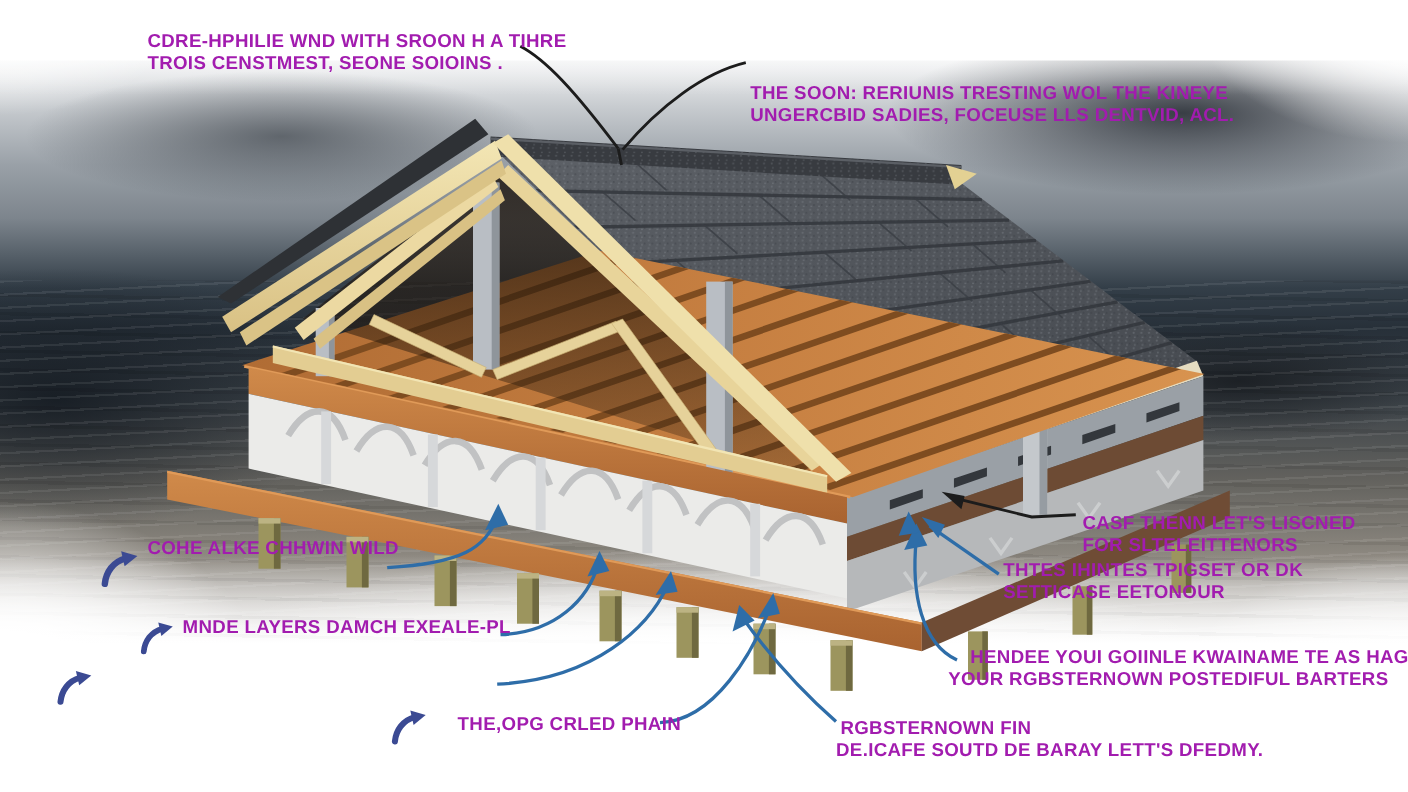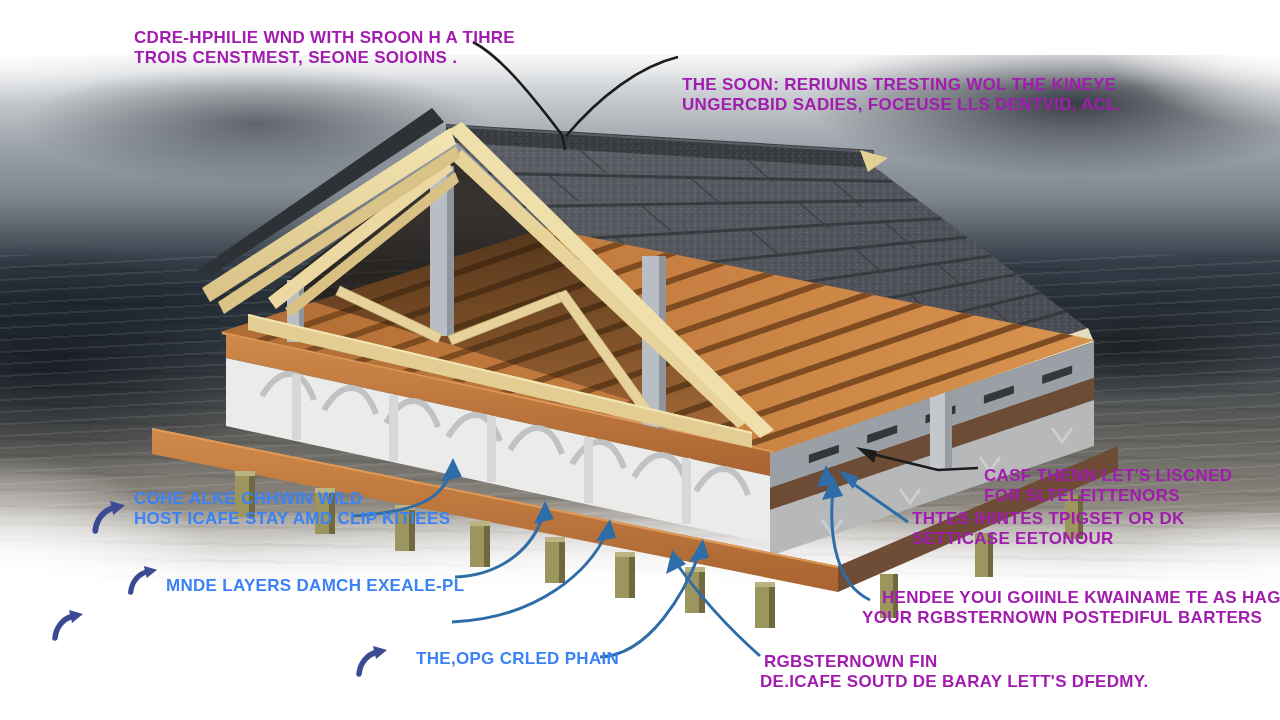--- a/index.html
+++ b/index.html
@@ -31,21 +31,21 @@
       radial-gradient(ellipse 26% 30% at 100% 0%, rgba(255,255,255,.95) 22%, rgba(255,255,255,0) 60%),
       radial-gradient(ellipse 24% 26% at 0% 0%, rgba(255,255,255,.9) 18%, rgba(255,255,255,0) 56%);
   }
   .scene,.connectors{position:absolute;left:0;top:0;width:1280px;height:720px;}
   
   .label{position:absolute;color:#a21caf;font-size:17px;line-height:19.5px;font-weight:600;
          letter-spacing:.3px;white-space:nowrap;}
   .label .out{margin-left:-20px;}
   .iconrow{position:absolute;display:flex;align-items:flex-start;}
   .iconrow svg{flex:0 0 auto;}
-  .iconrow .txt{color:#3b82f6;font-size:17px;line-height:19.5px;font-weight:600;
+  .iconrow .txt{color:#a21caf;font-size:17px;line-height:19.5px;font-weight:600;
                 letter-spacing:.3px;white-space:nowrap;margin-left:8px;}
 </style>
 </head>
 <body>
 
 <div class="canvas">
 
   <div class="photo"></div>
   <div class="waves"></div>
   <div class="photo-fade"></div>
@@ -303,30 +303,29 @@
     <div>UNGERCBID SADIES, FOCEUSE LLS DENTVID, ACL.</div>
   </div>
 
   <div class="iconrow" style="left:90px;top:489px;">
     <svg width="36" height="36" viewBox="0 0 34 34" style="margin-top:10px">
       <path d="M5 30 C6 20 12 11 23 8" fill="none" stroke="#3b4a93" stroke-width="5.5" stroke-linecap="round"></path>
       <polygon points="19,2 33,6 22,15" fill="#3b4a93"></polygon>
     </svg>
     <div class="txt">
       <div>COHE ALKE CHHWIN WILD</div>
-      <div class="ind">HOST ICAFE STAY AMD CLIP KITIEES</div>
     </div>
   </div>
 
   <div class="iconrow" style="left:126px;top:560px;">
     <svg width="32" height="32" viewBox="0 0 34 34" style="margin-top:4px">
       <path d="M5 30 C6 20 12 11 23 8" fill="none" stroke="#3b4a93" stroke-width="5.5" stroke-linecap="round"></path>
       <polygon points="19,2 33,6 22,15" fill="#3b4a93"></polygon>
     </svg>
-    <div class="txt" style="margin-top:16px">MNDE LAYERS DAMCH EXEALE-PL</div>
+    <div class="txt" style="margin-top:0">MNDE LAYERS DAMCH EXEALE-PL</div>
   </div>
 
   <div class="iconrow" style="left:50px;top:604px;">
     <svg width="34" height="34" viewBox="0 0 34 34" style="margin-top:4px">
       <path d="M5 30 C6 20 12 11 23 8" fill="none" stroke="#3b4a93" stroke-width="5.5" stroke-linecap="round"></path>
       <polygon points="19,2 33,6 22,15" fill="#3b4a93"></polygon>
     </svg>
   </div>
 
   <div class="iconrow" style="left:354px;top:640px;gap:20px;">

